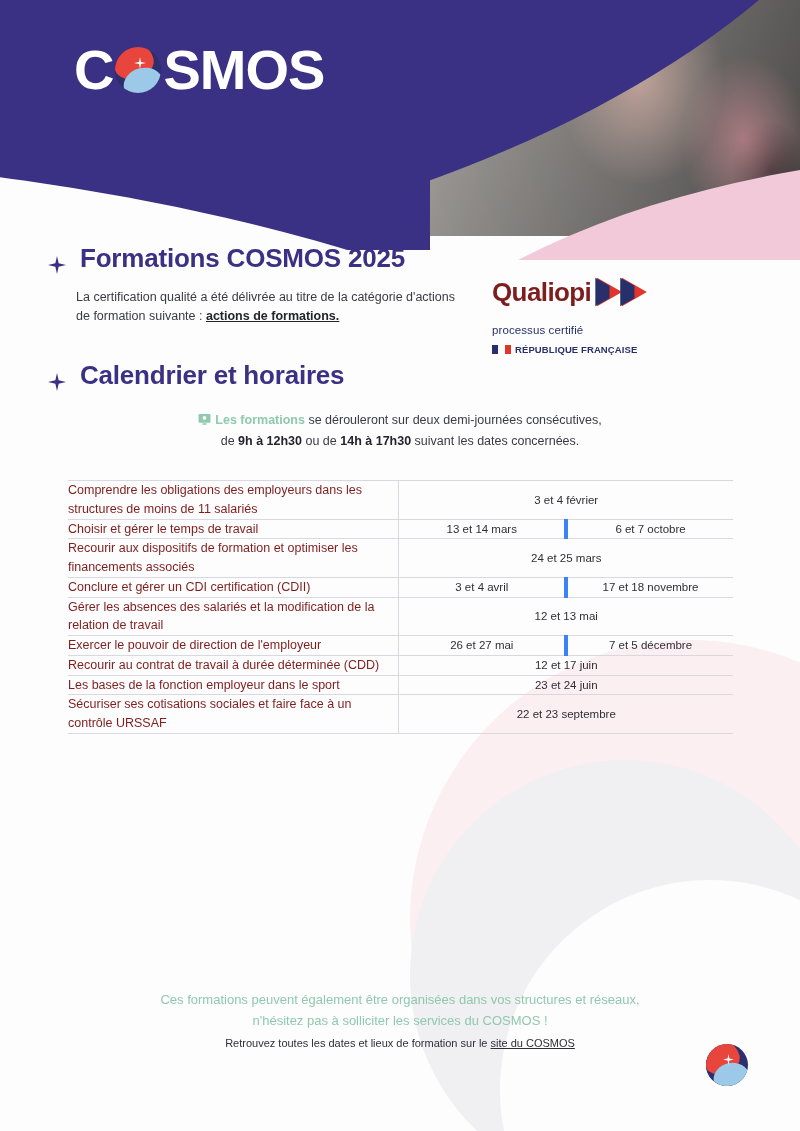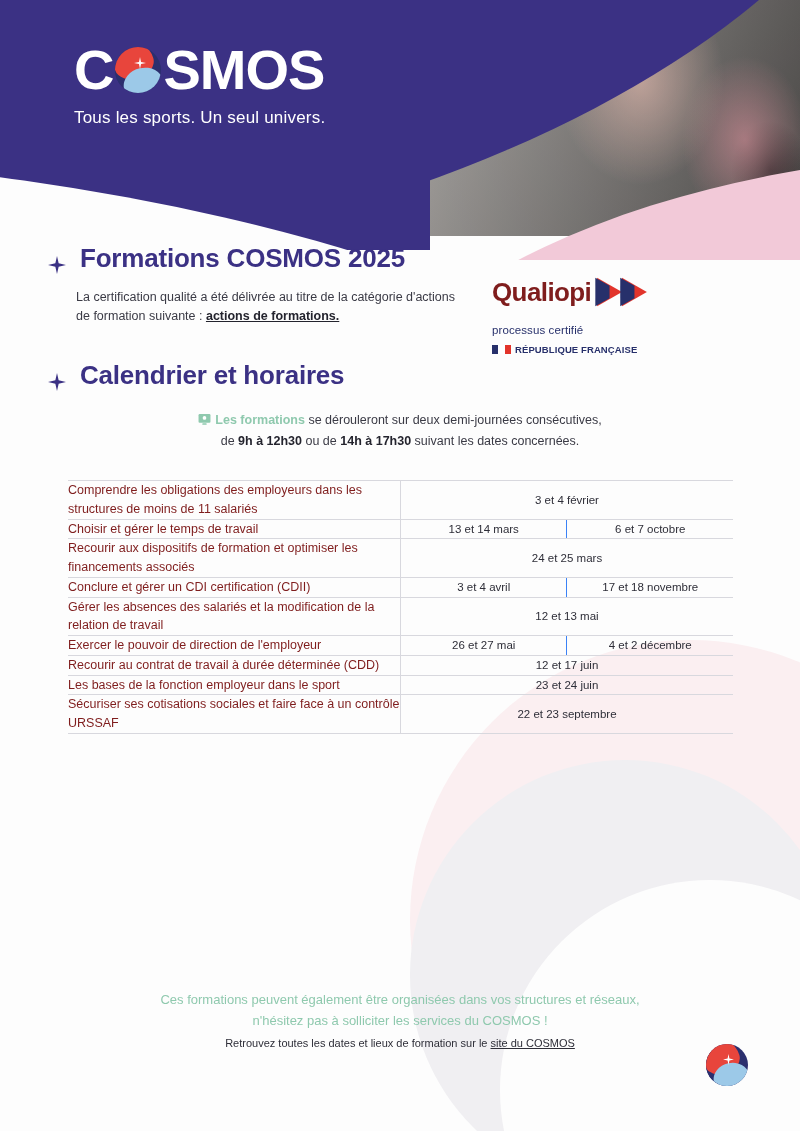--- a/index.html
+++ b/index.html
@@ -145,21 +145,21 @@
     vertical-align:middle;
     padding:0;
   }
   .c-title{
     width:333px;font-size:12.5px;line-height:1.5;color:#7f1d1d;
     padding:14px 18px 14px 14px;border-right:1px solid #d8d8de;margin-top:16px;
   }
   .c-date{
     font-size:11.5px;color:#2e2e38;text-align:center;padding:14px 8px;
   }
-  .c-split-left{border-right:1px solid #3b82f6;width:166px;}
+  .c-split-left{border-right:4px solid #3b82f6;width:166px;}
   .c-split-right{width:166px;}
   .table tr:first-child td{border-top:1px solid #d8d8de;}
 
   
   .footer-green{
     position:absolute;left:100px;top:990px;width:600px;text-align:center;z-index:6;
     color:#8fc9ae;font-weight:normal;font-size:13px;line-height:1.6;
   }
   .footer-sub{
     position:absolute;left:100px;top:1037px;width:600px;text-align:center;z-index:6;
@@ -194,21 +194,20 @@
           <span class="seg-red"></span>
           <span class="seg-blue"></span>
           <span class="spark">
             <svg viewBox="0 0 24 24" width="12" height="12">
                 <path d="M12 0 L14 10 L24 12 L14 14 L12 24 L10 14 L0 12 L10 10 Z" fill="#ffffff"></path>
               </svg>
           </span>
         </span>
         <span class="lt">SMOS</span>
       </div>
-      <div class="logo-tagline">Tous les sports. Un seul univers.</div>
     </div>
   </div>
 
   <div class="content">
 
     <div class="sec-title h1-row">
       <span class="star">
         <svg viewBox="0 0 24 24" width="18" height="18">
             <path d="M12 0 L14.2 9.8 L24 12 L14.2 14.2 L12 24 L9.8 14.2 L0 12 L9.8 9.8 Z" fill="#3b3184"></path>
           </svg>
@@ -285,21 +284,21 @@
             <td class="c-date c-split-left">3 et 4 avril</td>
             <td class="c-date c-split-right">17 et 18 novembre</td>
           </tr>
           <tr>
             <td class="c-title">Gérer les absences des salariés et la modification de la relation de travail</td>
             <td class="c-date" colspan="2">12 et 13 mai</td>
           </tr>
           <tr>
             <td class="c-title">Exercer le pouvoir de direction de l'employeur</td>
             <td class="c-date c-split-left">26 et 27 mai</td>
-            <td class="c-date c-split-right">4 et 2 décembre</td>
+            <td class="c-date c-split-right">7 et 5 décembre</td>
           </tr>
           <tr>
             <td class="c-title">Recourir au contrat de travail à durée déterminée (CDD)</td>
             <td class="c-date" colspan="2">12 et 17 juin</td>
           </tr>
           <tr>
             <td class="c-title">Les bases de la fonction employeur dans le sport</td>
             <td class="c-date" colspan="2">23 et 24 juin</td>
           </tr>
           <tr>

